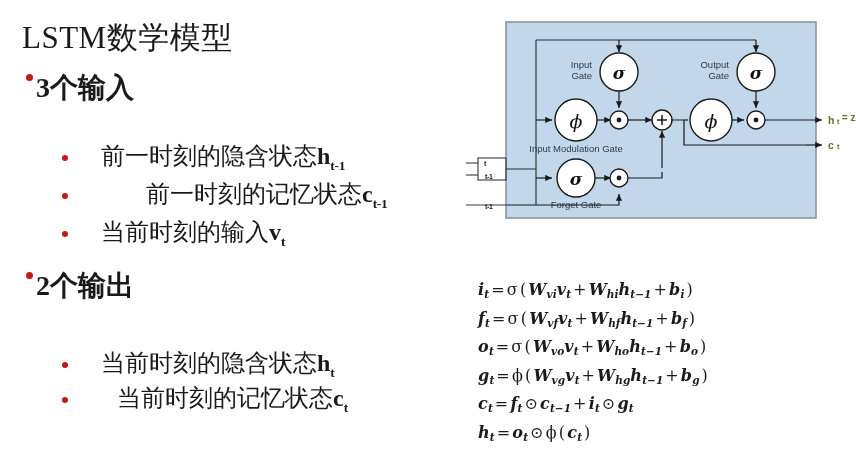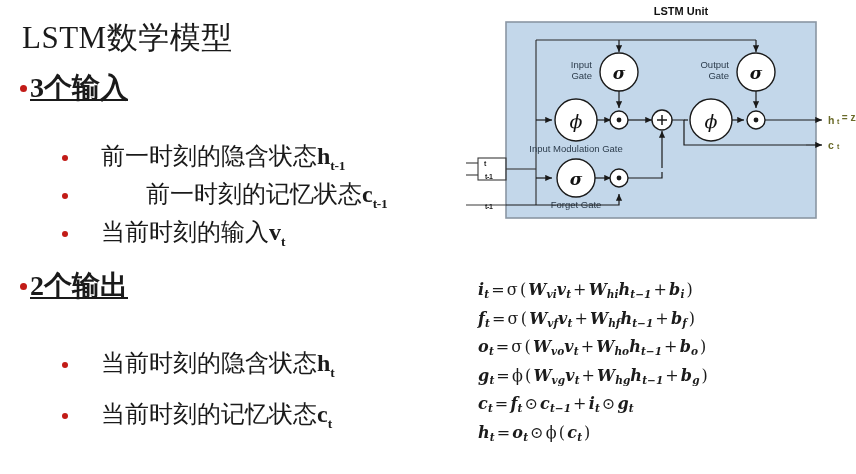--- a/index.html
+++ b/index.html
@@ -30,27 +30,25 @@
     left: 22px;
     top: 22px;
     font-size: 31px;
     line-height: 1;
     letter-spacing: 0.5px;
     white-space: nowrap;
   }
 
   .bullet-l1 {
     position: absolute;
-    left: 20px;
+    left: 26px;
     font-size: 28px;
     line-height: 1;
     white-space: nowrap;
     display: flex;
-    align-items: center;
-    text-decoration: underline;
   }
   .bullet-l1 .dot {
     width: 7px;
     height: 7px;
     border-radius: 50%;
     background: #c21b17;
     margin-right: 3px;
     flex: 0 0 auto;
   }
   .bullet-l1 .txt { font-weight: 700; }
@@ -171,30 +169,29 @@
     <span class="txt">2个输出</span>
   </div>
 
   <div class="bullet-l2" style="top:339px;margin-top:12px;">
     <span class="dot"></span>
     <span class="txt">
       <span>当前时刻的隐含状态</span><span class="var">h</span><span class="sub">t</span>
     </span>
   </div>
 
-  <div class="bullet-l2" style="top:402px;">
+  <div class="bullet-l2" style="top:386px;gap:16px;">
     <span class="dot"></span>
     <span class="txt">
       <span>当前时刻的记忆状态</span><span class="var">c</span><span class="sub">t</span>
     </span>
   </div>
 </div>
 
 <div class="diagram-wrap">
-  <div class="diagram-title">LSTM Unit</div>
 
   <svg width="390" height="250" viewBox="0 0 390 250">
     <defs>
       <marker id="ah" markerWidth="7" markerHeight="7" refX="5.6" refY="2.6" orient="auto">
         <path d="M0,0 L5.6,2.6 L0,5.2 z" fill="#1a1a1a"></path>
       </marker>
     </defs>
 
     <rect x="40" y="22" width="310" height="196" fill="#c3d7ea" stroke="#8a96a3" stroke-width="1.6"></rect>
 

